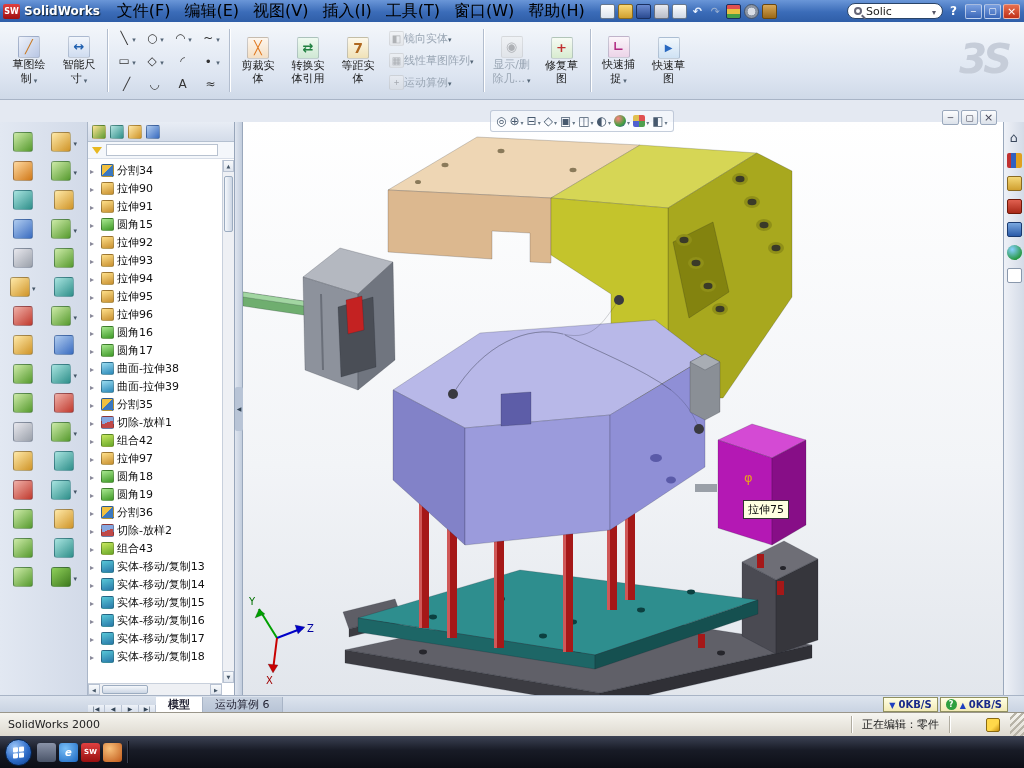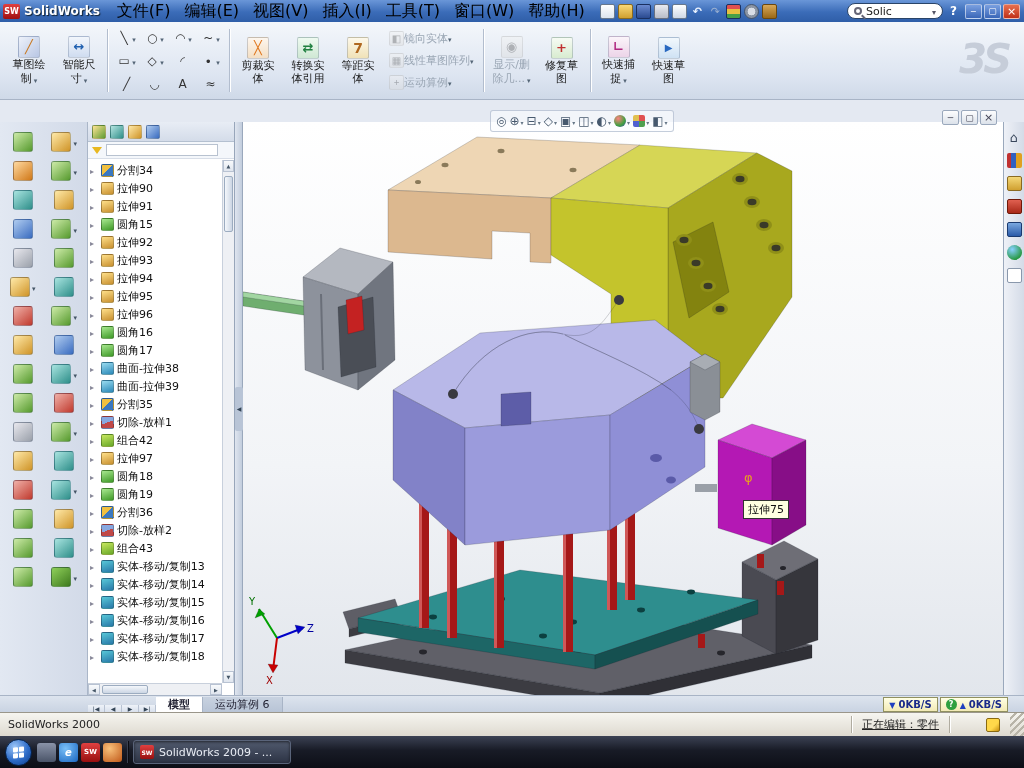--- a/index.html
+++ b/index.html
@@ -159,21 +159,21 @@
 .netbox{display:flex;align-items:center;gap:3px;background:linear-gradient(#ffffe4,#f2eab6);border:1px solid #909060;height:15px;padding:0 5px;font-size:10px;color:#1a2a8a;font-weight:bold;}
 .net-down::before{content:"▼";color:#2040c0;font-size:8px;}
 .net-up::before{content:"▲";color:#2040c0;font-size:8px;}
 .net-q{width:11px;height:11px;border-radius:50%;background:#2fa040;color:#fff;font-size:8px;font-weight:bold;display:flex;align-items:center;justify-content:center;}
 
 
 .statusbar{position:absolute;left:0;top:712px;width:100%;height:24px;background:linear-gradient(#f6f5f0,#dedad0);border-top:1px solid #9a968a;display:flex;align-items:center;font-size:11px;color:#222;z-index:2;}
 .sb-left{padding:0 8px;white-space:nowrap;}
 .sb-right{margin-left:auto;display:flex;align-items:center;height:100%;}
 .sb-sep{width:1px;height:70%;background:#b0aca0;box-shadow:1px 0 0 #fff;margin:0 6px;}
-.sb-edit{padding:0 4px;white-space:nowrap;text-decoration:underline;}
+.sb-edit{padding:0 4px;white-space:nowrap;}
 .pencil{width:14px;height:14px;background:linear-gradient(135deg,#ffd84a 60%,#c89010);border:1px solid #8a6a10;border-radius:2px;margin:0 10px 0 30px;}
 .grip{width:14px;height:100%;background:repeating-linear-gradient(135deg,transparent 0 3px,#b8b4a8 3px 5px);}
 
 
 .taskbar{position:absolute;left:0;top:736px;width:100%;height:32px;background:linear-gradient(#3c4254,#181b26 45%,#0c0e16);display:flex;align-items:center;padding:0 5px;gap:5px;z-index:30;}
 .orb{width:27px;height:27px;border-radius:50%;background:radial-gradient(circle at 35% 28%,#9cc6f8,#2e6cc8 55%,#0a3a86);border:1px solid #06244e;display:flex;align-items:center;justify-content:center;flex:none;}
 .flag{width:11px;height:11px;display:grid;grid-template-columns:1fr 1fr;gap:1px;transform:skewY(-6deg);}
 .flag span{background:#fff;border-radius:1px;}
 .ql{display:flex;gap:3px;align-items:center;}
 .qlicon{width:19px;height:19px;border-radius:3px;display:flex;align-items:center;justify-content:center;font-size:10px;color:#fff;font-weight:bold;font-style:italic;}
@@ -1058,21 +1058,17 @@
     <div class="ql">
 
     <span class="qlicon ql-win"></span>
         <span class="qlicon ql-ie">e</span>
         <span class="qlicon ql-sw">SW</span>
         <span class="qlicon ql-mp"></span>
       </div>
     <span class="tbsep"></span>
     <div class="ql">
 
-        <div class="taskbtn active">
-          <span class="tk-ic tk-sw">SW</span>
-          <span class="tk-lbl">SolidWorks 2009 - ...</span>
-        </div>
 
       </div>
   </div>
 
 </div>
 
 </body></html>

